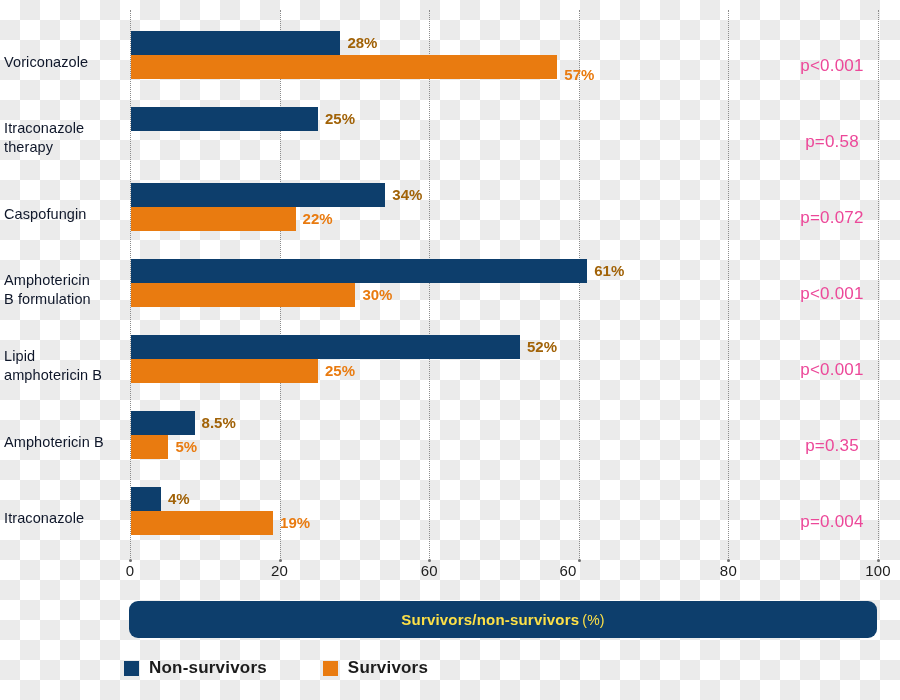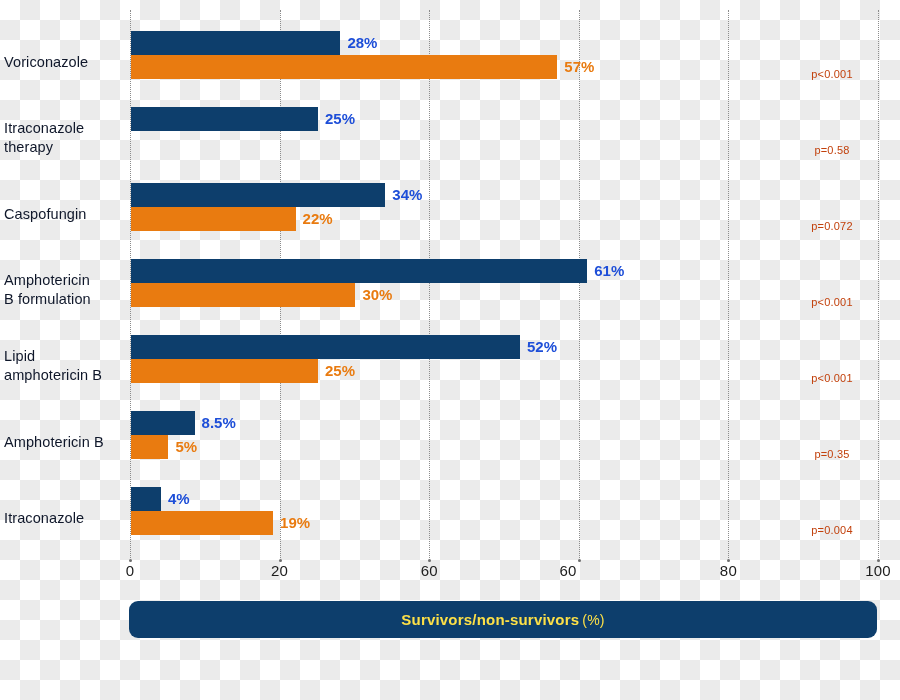--- a/index.html
+++ b/index.html
@@ -118,34 +118,34 @@
   .bar-value {
     position: absolute;
     top: 0;
     height: 24px;
     line-height: 24px;
     font-size: 15px;
     font-weight: bold;
     white-space: nowrap;
     padding-left: 7px;
   }
-  .bar-value.blue   { color: #1d4ed8; }
+  .bar-value.blue   { color: #a16207; }
   .bar-value.orange { color: #e97b10; }
 
   .pvalue {
     position: absolute;
     left: 772px;
-    top: 12px;
+    top: 4px;
     height: 76px;
     width: 120px;
     display: flex;
     align-items: center;
     justify-content: center;
-    font-size: 11px;
-    color: #c2410c;
+    font-size: 17px;
+    color: #ec4899;
     letter-spacing: .2px;
   }
 
   
   .axis-title-bar {
     position: absolute;
     left: 129px;
     top: 601px;
     width: 748px;
     height: 37px;
@@ -233,21 +233,21 @@
         <div class="cat-label">
           <span>Voriconazole</span>
         </div>
         <div class="bars">
           <div class="bar-wrap nonsurv">
             <div class="bar blue" style="width: 209.44px;"></div>
             <div class="bar-value blue" style="left: 209.44px;">28%</div>
           </div>
           <div class="bar-wrap surv">
             <div class="bar orange" style="width: 426.36px;"></div>
-            <div class="bar-value orange" style="left: 426.36px;">57%</div>
+            <div class="bar-value orange" style="left: 426.36px; margin-top: 8px;">57%</div>
           </div>
         </div>
         <div class="pvalue">p&lt;0.001</div>
       </div>
       <div class="row" style="top: 100px;">
         <div class="cat-label">
           <span>Itraconazole</span>
           <span>therapy</span>
         </div>
         <div class="bars">
@@ -340,14 +340,24 @@
         </div>
         <div class="pvalue">p=0.004</div>
       </div>
     </div>
 
   <div class="axis-title-bar">
     <span>Survivors/non-survivors</span>
     <span class="unit">(%)</span>
   </div>
 
+  <div class="legend" id="legend">
+      <div class="legend-item">
+        <span class="swatch blue"></span>
+        <span>Non-survivors</span>
+      </div>
+      <div class="legend-item">
+        <span class="swatch orange"></span>
+        <span>Survivors</span>
+      </div>
+    </div>
 
 </div>
 
 </body></html>

